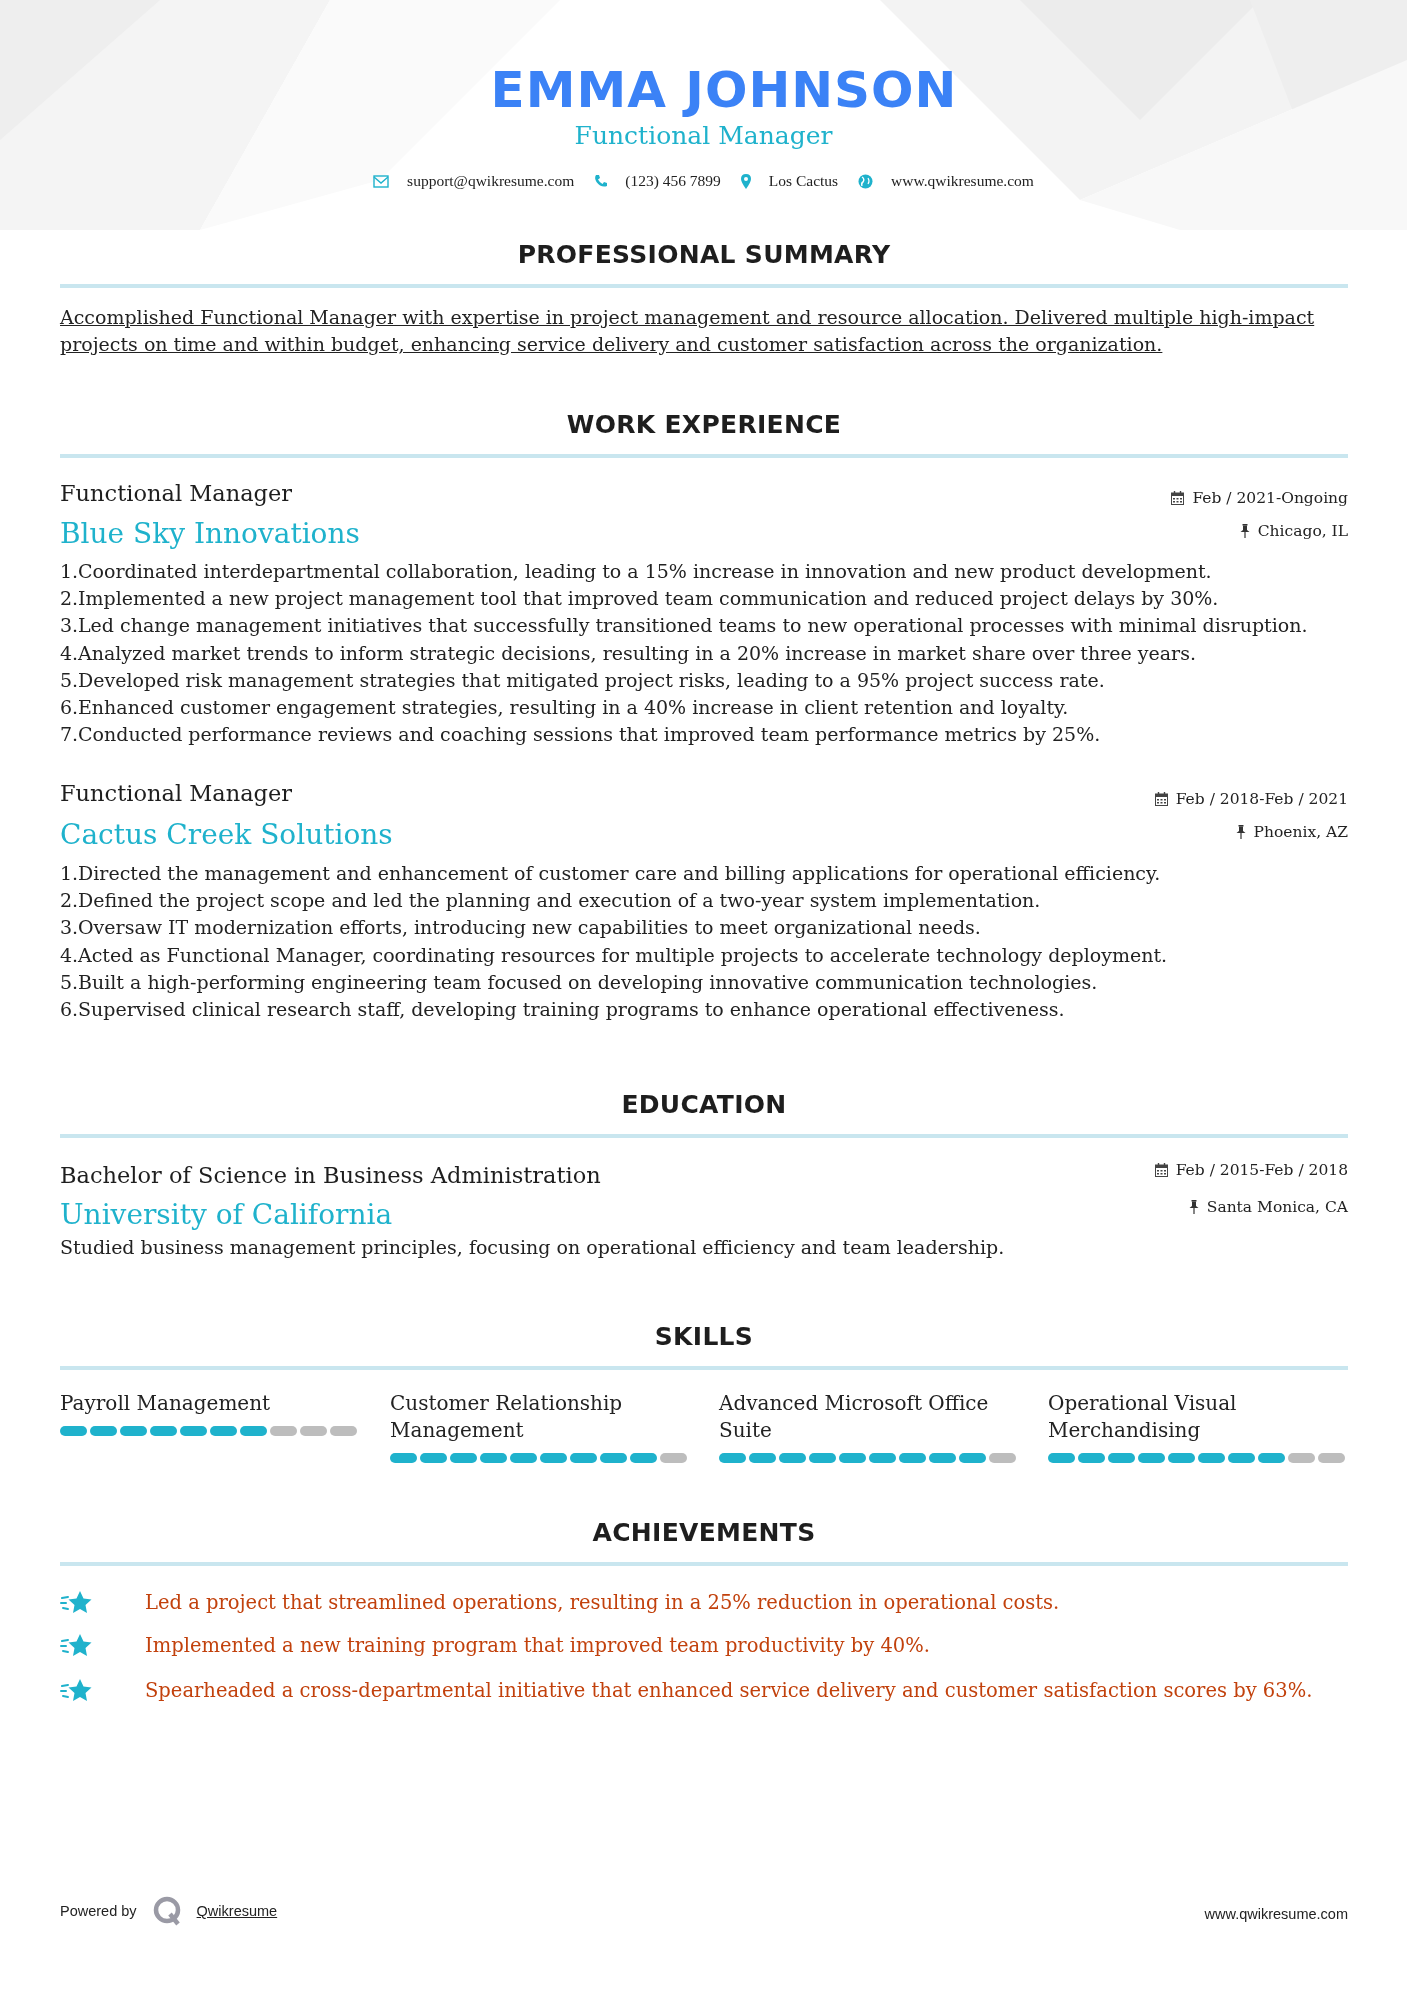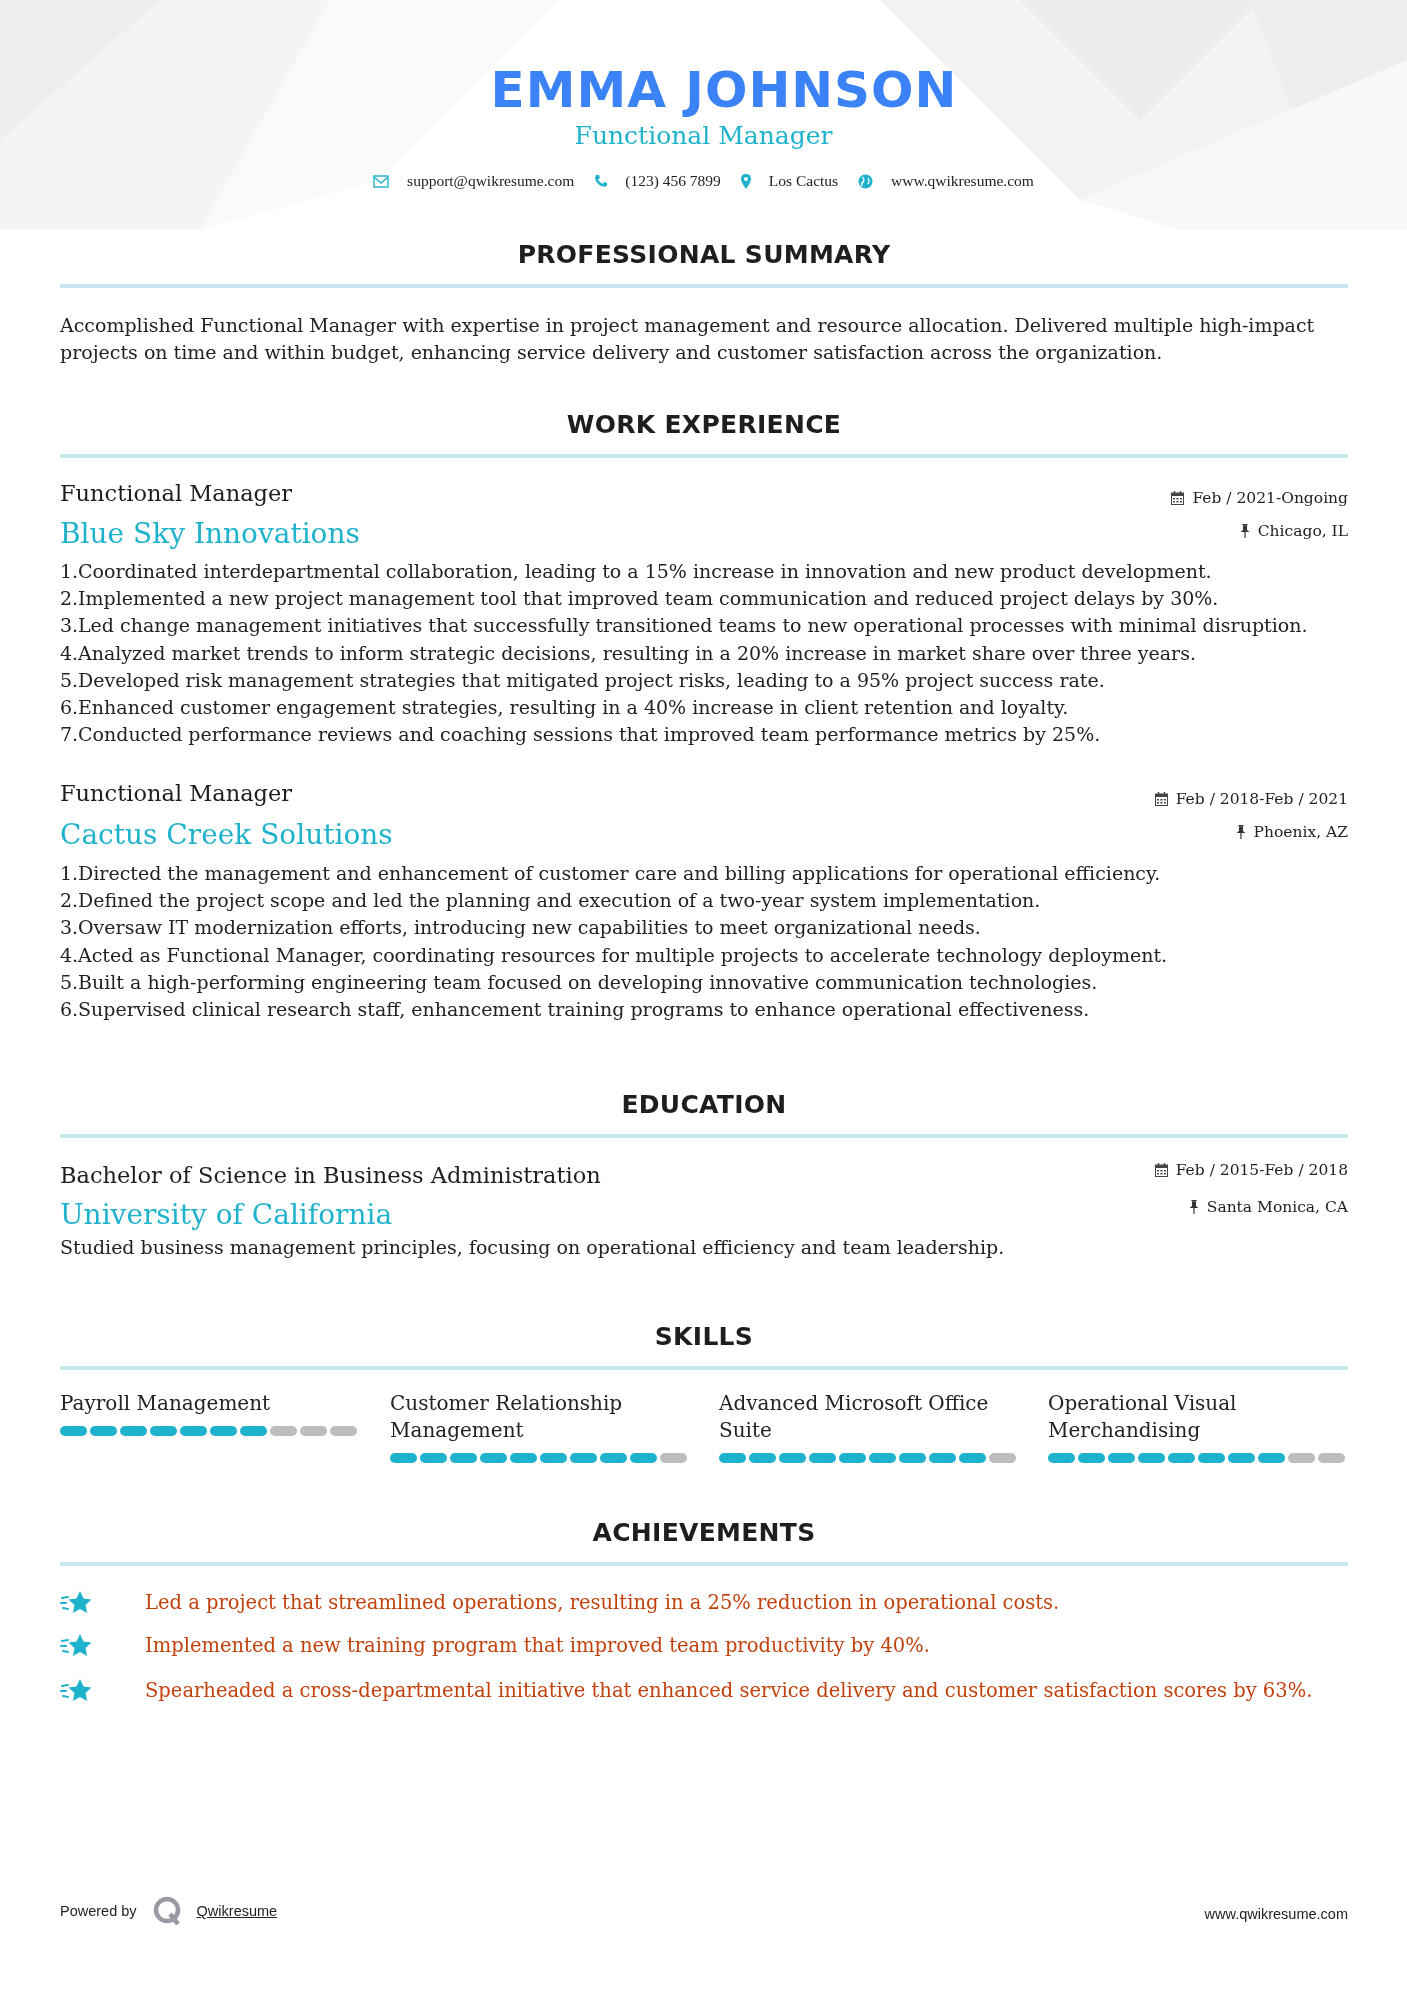--- a/index.html
+++ b/index.html
@@ -99,21 +99,21 @@
           <path d="M4 3 Q7 5 5 8 Q3 9 4 12" fill="none" stroke="#fff" stroke-width="1.4"></path>
           <path d="M10 4 Q12 7 10 10" fill="none" stroke="#fff" stroke-width="1.2"></path>
         </svg>
     </span>
     <span>www.qwikresume.com</span>
   </div>
 </div>
 
 <div class="section-title" style="top:240px;">PROFESSIONAL SUMMARY</div>
 <div class="rule" style="top:284px;"></div>
-<div class="para" style="top:312px;">Accomplished Functional Manager with expertise in project management and resource allocation. Delivered multiple high-impact projects on time and within budget, enhancing service delivery and customer satisfaction across the organization.</div>
+<div class="para" style="top:304px;text-decoration:underline;">Accomplished Functional Manager with expertise in project management and resource allocation. Delivered multiple high-impact projects on time and within budget, enhancing service delivery and customer satisfaction across the organization.</div>
 
 <div class="section-title" style="top:410px;">WORK EXPERIENCE</div>
 <div class="rule" style="top:454px;"></div>
 
 <div class="entry-title" style="top:480px;">Functional Manager</div>
 <div class="meta" style="top:489px;">
   <span class="mi">
     <svg width="13" height="14" viewBox="0 0 13 14">
         <rect x="0.5" y="2" width="12" height="11.5" fill="none" stroke="#444" stroke-width="1"></rect>
         <rect x="0.5" y="2" width="12" height="3" fill="#444"></rect>
@@ -222,21 +222,21 @@
   <li>
       <span class="num">4.</span>
       <span>Acted as Functional Manager, coordinating resources for multiple projects to accelerate technology deployment.</span>
     </li>
   <li>
       <span class="num">5.</span>
       <span>Built a high-performing engineering team focused on developing innovative communication technologies.</span>
     </li>
   <li>
       <span class="num">6.</span>
-      <span>Supervised clinical research staff, enhancement training programs to enhance operational effectiveness.</span>
+      <span>Supervised clinical research staff, developing training programs to enhance operational effectiveness.</span>
     </li>
 </ol>
 
 <div class="section-title" style="top:1090px;">EDUCATION</div>
 <div class="rule" style="top:1134px;"></div>
 <div class="entry-title" style="top:1162px;">Bachelor of Science in Business Administration</div>
 <div class="meta" style="top:1161px;">
   <span class="mi">
     <svg width="13" height="14" viewBox="0 0 13 14">
         <rect x="0.5" y="2" width="12" height="11.5" fill="none" stroke="#444" stroke-width="1"></rect>

